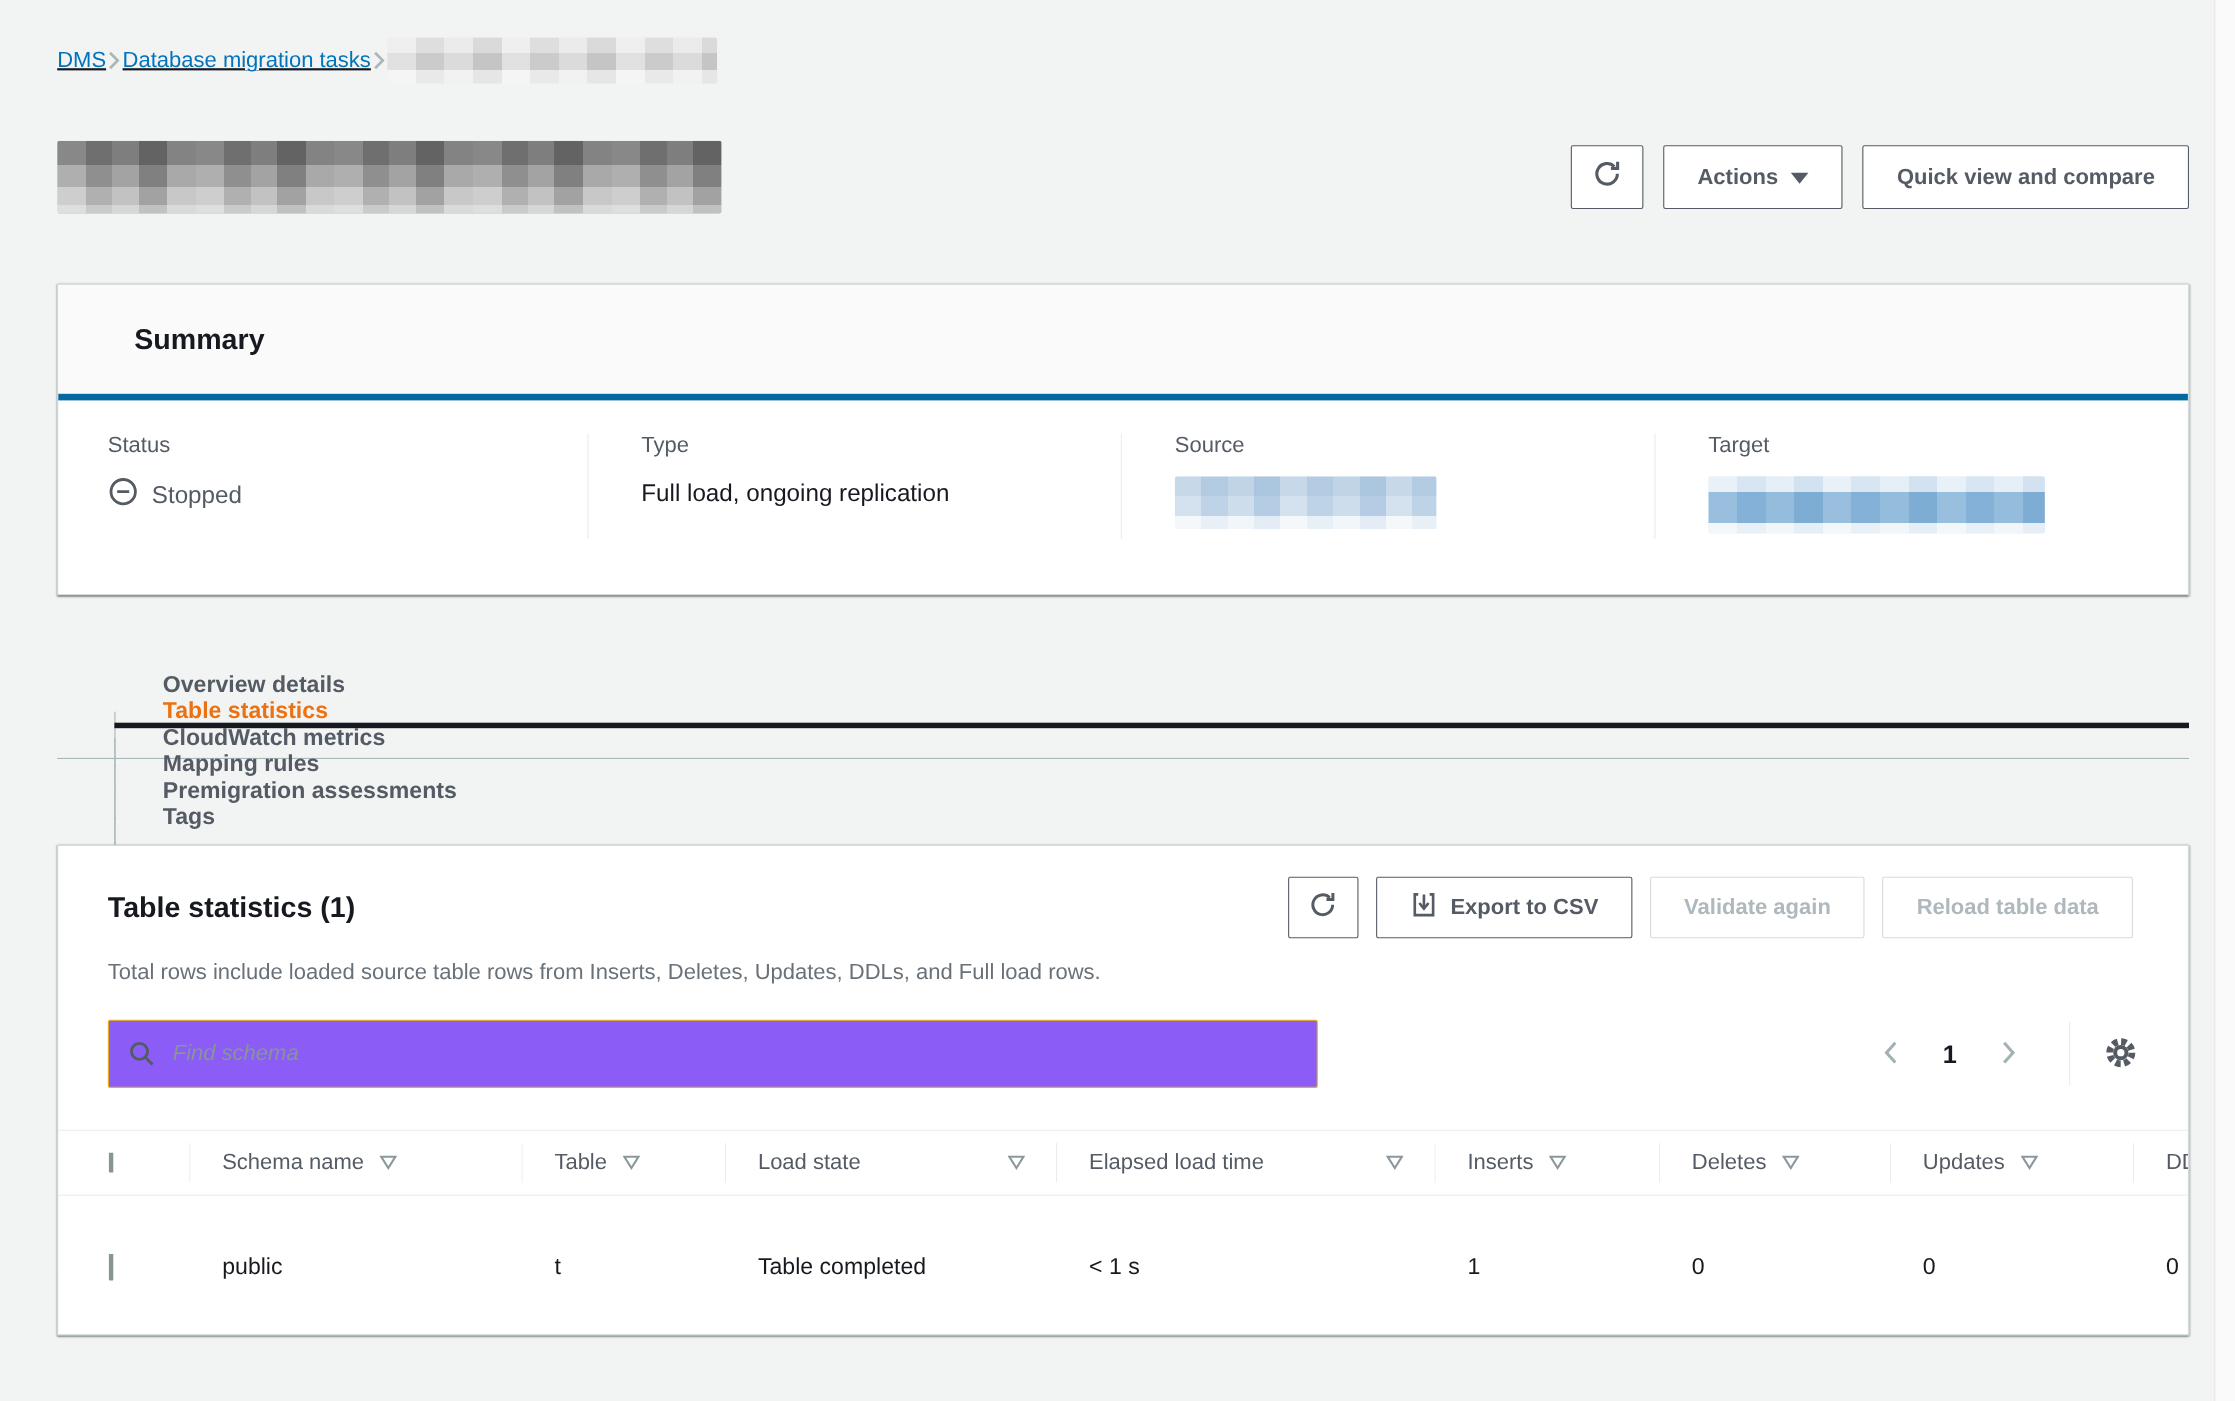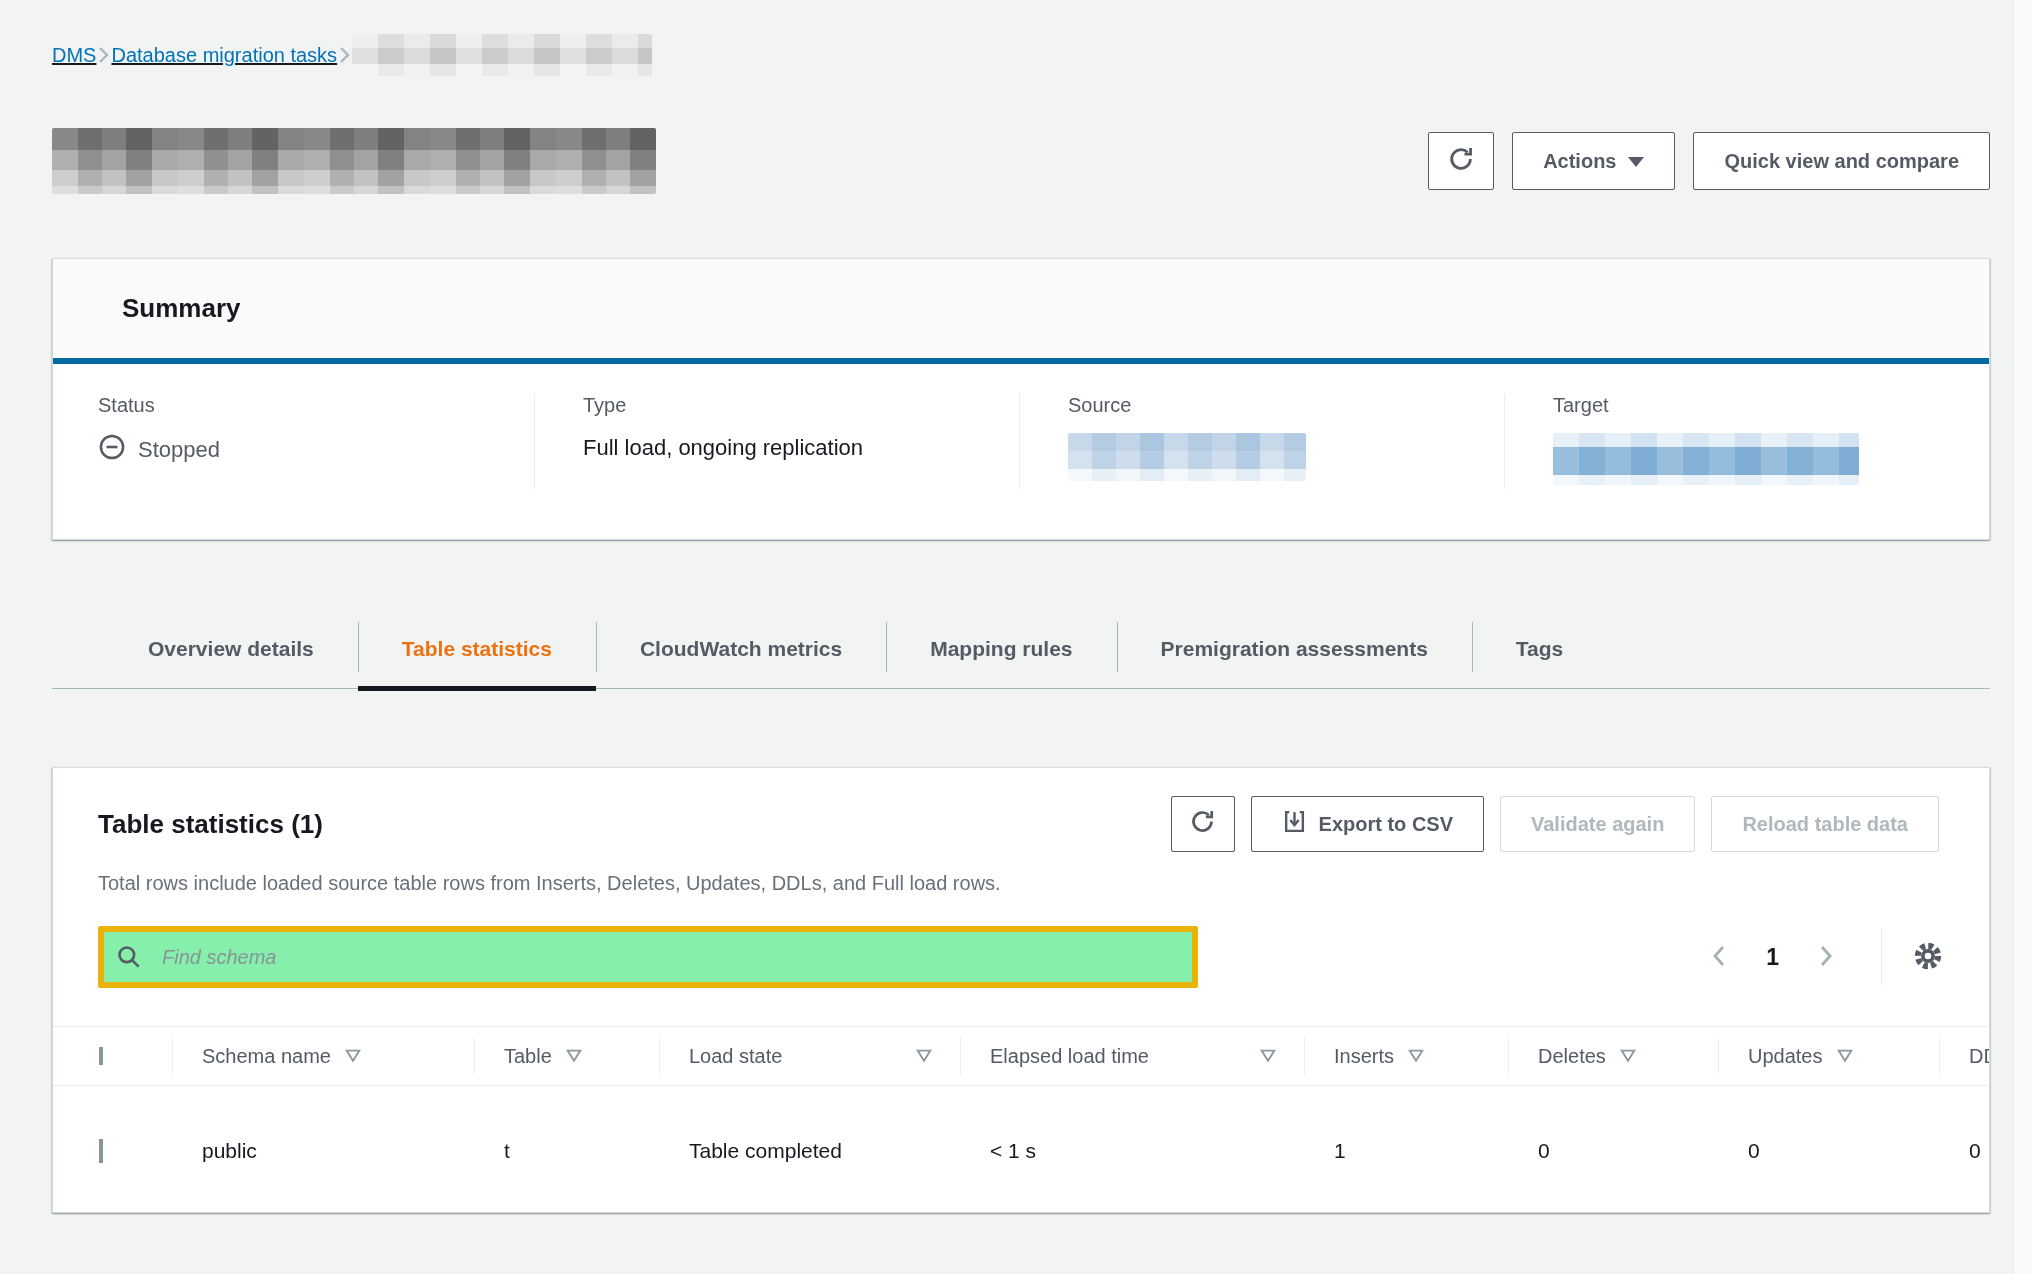--- a/index.html
+++ b/index.html
@@ -51,40 +51,40 @@
   .card-header h2{margin:0;font-size:26px;font-weight:bold;color:#16191f;}
   .summary-grid{display:flex;padding:30px 0 50px;}
   .summary-col{flex:1;padding:0 48px;box-sizing:border-box;}
   .summary-col + .summary-col{border-left:1px solid #eaeded;}
   .summary-col:first-child{padding-left:45px;}
   .field-label{font-size:20px;color:#545b64;margin-bottom:16px;}
   .field-value{font-size:22px;color:#16191f;display:flex;align-items:center;gap:12px;min-height:30px;}
   .field-value.status{color:#545b64;}
 
   
-  .tabs{display:flex;margin-top:70px;border-bottom:1px solid #aab7b8;padding-left:52px;height:78px;}
+  .tabs{display:flex;margin-top:70px;border-bottom:1px solid #aab7b8;padding-left:52px;height:78px;flex-direction:column;}
   .tab{position:relative;display:flex;align-items:center;padding:0 44px;
     font-size:21px;font-weight:bold;color:#545b64;cursor:pointer;white-space:nowrap;}
   .tab + .tab::before{content:"";position:absolute;left:0;top:12px;height:50px;width:1px;background:#aab7b8;}
   .tab.active{color:#ec7211;}
   .tab.active::after{content:"";position:absolute;left:0;right:0;bottom:-3px;height:5px;background:#16191f;}
 
   
   .stats-card{margin-top:78px;min-height:446px;box-sizing:border-box;padding-top:28px;position:relative;overflow:hidden;}
   .stats-head{display:flex;align-items:center;padding:0 50px 0 45px;}
   .stats-head h2{margin:0;font-size:26px;font-weight:bold;}
   .stats-buttons{margin-left:auto;display:flex;align-items:center;gap:16px;}
   .stats-buttons .btn{height:56px;font-size:20px;}
   .stats-buttons .btn-icon{width:64px;}
   .stats-desc{margin:18px 45px 0;font-size:20px;color:#687078;line-height:26px;}
 
   .search-row{display:flex;align-items:center;margin:30px 45px 0;}
   .search-box{position:relative;width:1100px;}
-  .search-box input{width:100%;height:62px;box-sizing:border-box;border:6px solid #eab308;border-radius:2px;
-    padding:0 16px 0 58px;font-size:20px;font-family:"Liberation Sans",sans-serif;color:#16191f;outline:none;background:#86efac;}
+  .search-box input{width:100%;height:62px;box-sizing:border-box;border:1px solid #eab308;border-radius:2px;
+    padding:0 16px 0 58px;font-size:20px;font-family:"Liberation Sans",sans-serif;color:#16191f;outline:none;background:#8b5cf6;}
   .search-box input::placeholder{color:#879596;font-style:italic;}
   .search-icon{position:absolute;left:17px;top:17px;}
   .pagination{margin-left:auto;display:flex;align-items:center;}
   .page-chev{background:none;border:none;padding:0 8px;cursor:pointer;display:flex;align-items:center;}
   .page-num{font-size:23px;font-weight:bold;color:#16191f;margin:0 28px;}
   .pg-divider{width:1px;height:58px;background:#eaeded;margin:0 30px 0 36px;}
   .gear-btn{background:none;border:none;padding:0;cursor:pointer;display:flex;align-items:center;}
 
   
   .tbl{margin-top:38px;border-top:1px solid #eaeded;}

